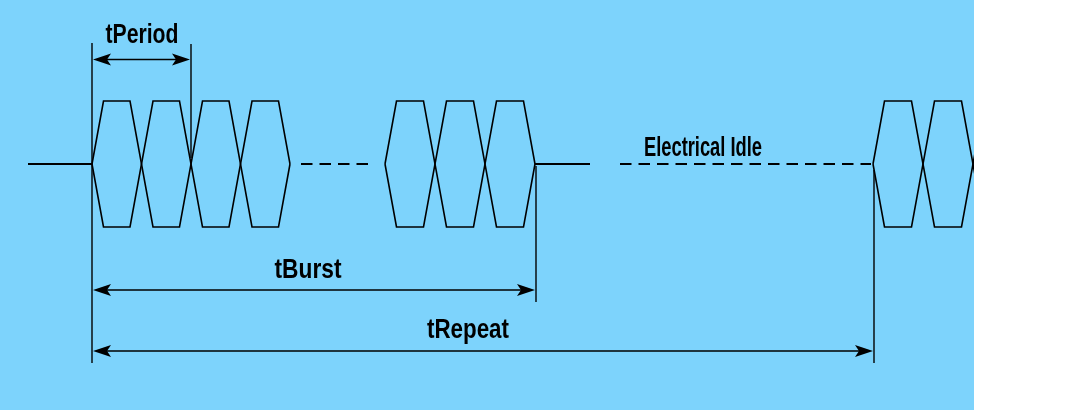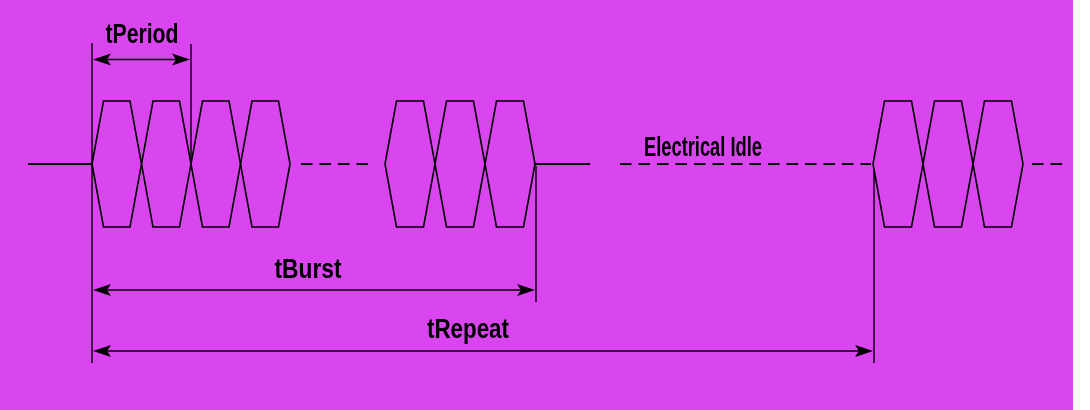--- a/index.html
+++ b/index.html
@@ -1,16 +1,16 @@
 <!DOCTYPE html>
 <html><head>
 <meta charset="utf-8">
 <style>
   html,body{margin:0;padding:0;background:#ffffff;}
-  .stage{position:relative;width:1073px;height:410px;background:#d946ef;overflow:hidden;}
+  .stage{position:relative;width:974px;height:410px;background:#7dd3fc;overflow:hidden;}
   svg{display:block;}
   .wave{fill:none;stroke:#000000;stroke-width:1.6;stroke-linejoin:miter;}
   .base{stroke:#000000;stroke-width:2.2;}
   .dash{stroke:#000000;stroke-width:2.2;stroke-dasharray:11.5 7;}
   .tick{stroke:#000000;stroke-width:1.4;}
   .arrow{stroke:#000000;stroke-width:1.5;}
   .head{fill:#000000;stroke:none;}
   .lbl{font-family:"Liberation Sans",sans-serif;font-weight:bold;font-size:27px;fill:#000000;text-anchor:middle;}
 </style>
 </head>

